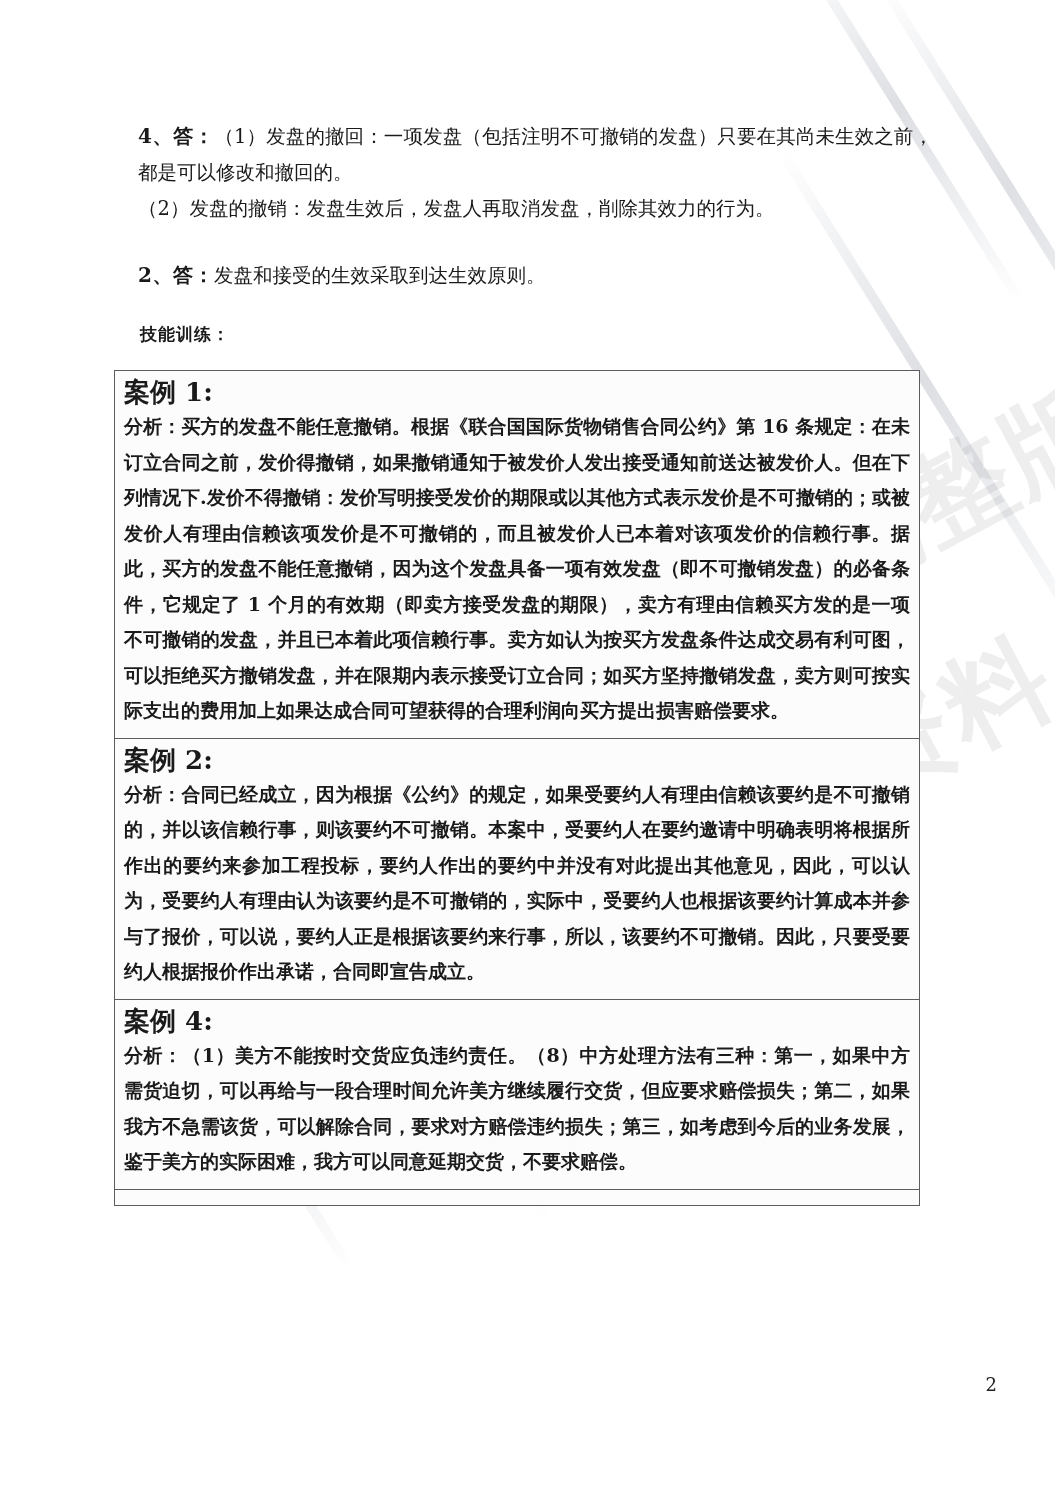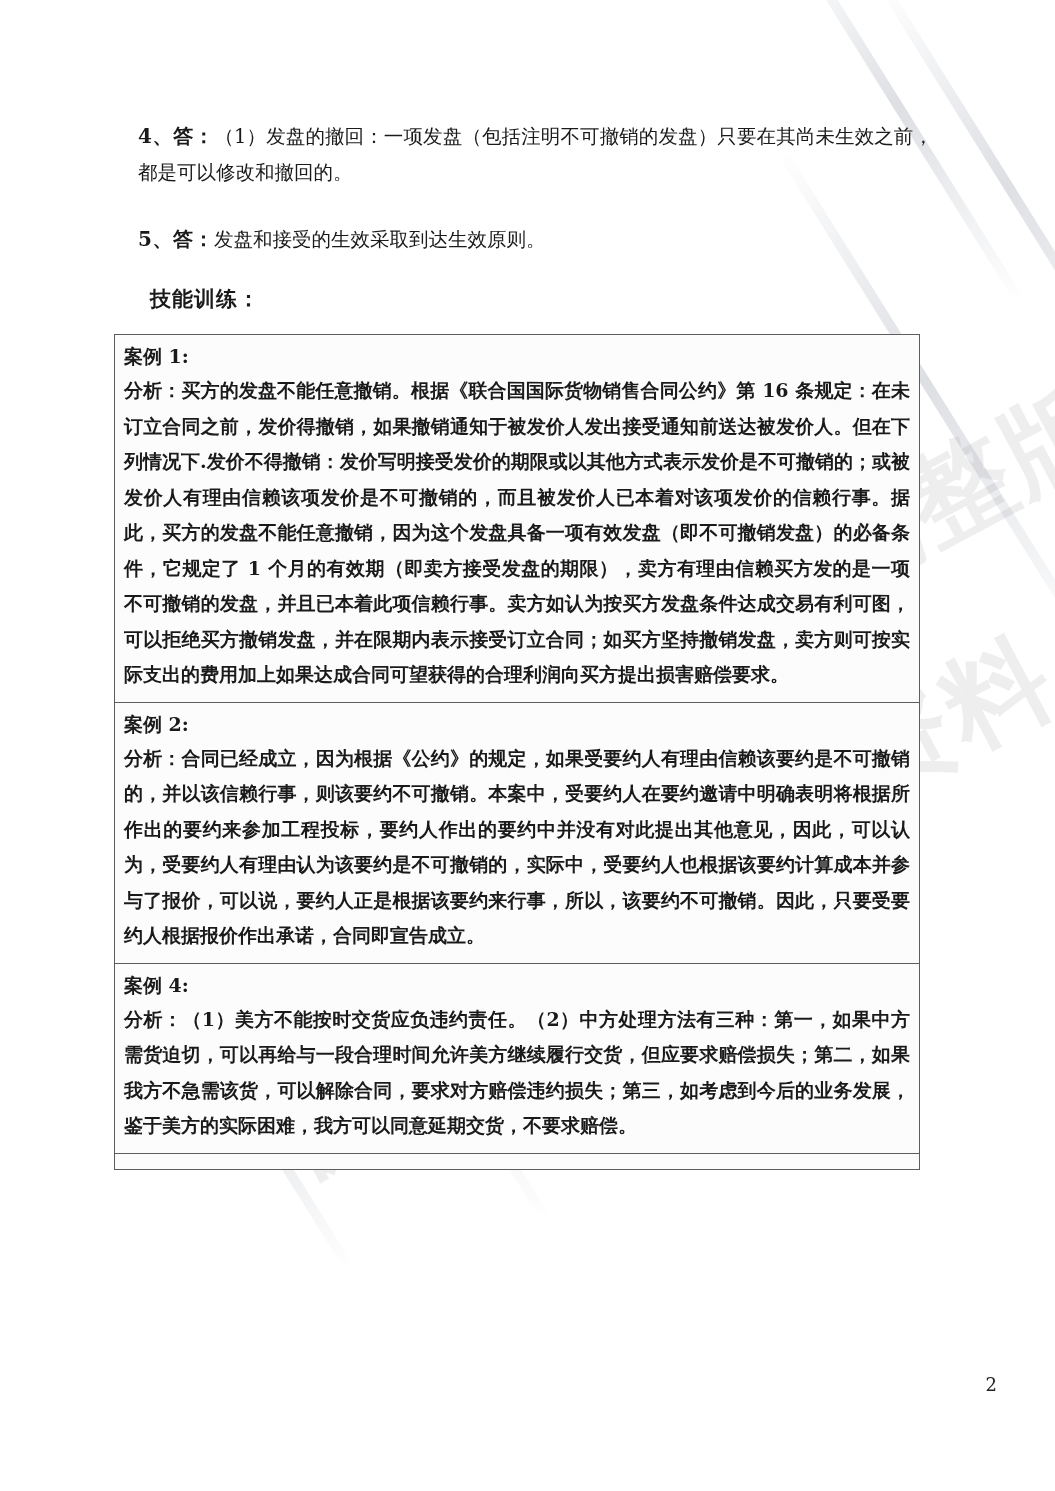--- a/index.html
+++ b/index.html
@@ -61,44 +61,44 @@
   }
   .lead {
     font-weight: 700;
     font-size: 20px;
     letter-spacing: 0.5px;
   }
 
   .spacer-lg { height: 26px; }
 
   .section-title {
-    font-size: 21px;
+    font-size: 17px;
     font-weight: 700;
     line-height: 34px;
-    margin: 24px 0 18px 12px;
+    margin: 24px 0 18px 2px;
     letter-spacing: 1px;
     font-family: Liberation Serif, serif;
   }
 
   
   .case-table {
     border-collapse: collapse;
     width: 806px;
     margin-left: -24px;
     table-layout: fixed;
     background: #fdfdfd;
   }
   .case-table td {
     border: 1px solid #5d5d5d;
     padding: 6px 9px 9px 9px;
     vertical-align: top;
     background: rgba(252,252,252,0.55);
   }
   .case-label {
-    font-size: 19px;
+    font-size: 26px;
     font-weight: 700;
     line-height: 31px;
     margin: 0 0 1px 0;
   }
   .case-body {
     font-size: 19px;
     line-height: 35.5px;
     margin: 0;
     text-align: justify;
     text-justify: inter-ideograph;
@@ -131,27 +131,28 @@
   <div class="wm-text" style="left:640px; top:700px; font-size:104px; transform:rotate(-28deg);">免费资料</div>
   <div class="wm-text" style="left:800px; top:420px; font-size:104px; transform:rotate(-28deg);">完整版</div>
 </div>
 
 <div id="page">
 
   <div class="qa-block">
     <p class="para">
       <span class="lead">4、答：</span><span>（1）发盘的撤回：一项发盘（包括注明不可撤销的发盘）只要在其尚未生效之前，都是可以修改和撤回的。</span>
     </p>
+    <p class="para">（2）发盘的撤销：发盘生效后，发盘人再取消发盘，削除其效力的行为。</p>
   </div>
 
   <div class="spacer-lg"></div>
 
   <div class="qa-block">
     <p class="para">
-      <span class="lead">5、答：</span><span>发盘和接受的生效采取到达生效原则。</span>
+      <span class="lead">2、答：</span><span>发盘和接受的生效采取到达生效原则。</span>
     </p>
   </div>
 
   <div class="section-title">技能训练：</div>
 
   <table class="case-table">
     <tbody>
       <tr>
         <td>
           <p class="case-label">案例 1:</p>
@@ -160,21 +161,21 @@
       </tr>
       <tr>
         <td>
           <p class="case-label">案例 2:</p>
           <p class="case-body">分析：合同已经成立，因为根据《公约》的规定，如果受要约人有理由信赖该要约是不可撤销的，并以该信赖行事，则该要约不可撤销。本案中，受要约人在要约邀请中明确表明将根据所作出的要约来参加工程投标，要约人作出的要约中并没有对此提出其他意见，因此，可以认为，受要约人有理由认为该要约是不可撤销的，实际中，受要约人也根据该要约计算成本并参与了报价，可以说，要约人正是根据该要约来行事，所以，该要约不可撤销。因此，只要受要约人根据报价作出承诺，合同即宣告成立。</p>
         </td>
       </tr>
       <tr>
         <td>
           <p class="case-label">案例 4:</p>
-          <p class="case-body">分析：（1）美方不能按时交货应负违约责任。（2）中方处理方法有三种：第一，如果中方需货迫切，可以再给与一段合理时间允许美方继续履行交货，但应要求赔偿损失；第二，如果我方不急需该货，可以解除合同，要求对方赔偿违约损失；第三，如考虑到今后的业务发展，鉴于美方的实际困难，我方可以同意延期交货，不要求赔偿。</p>
+          <p class="case-body">分析：（1）美方不能按时交货应负违约责任。（8）中方处理方法有三种：第一，如果中方需货迫切，可以再给与一段合理时间允许美方继续履行交货，但应要求赔偿损失；第二，如果我方不急需该货，可以解除合同，要求对方赔偿违约损失；第三，如考虑到今后的业务发展，鉴于美方的实际困难，我方可以同意延期交货，不要求赔偿。</p>
         </td>
       </tr>
       <tr>
         <td>
           
           
         </td>
       </tr>
     </tbody>
   </table>

